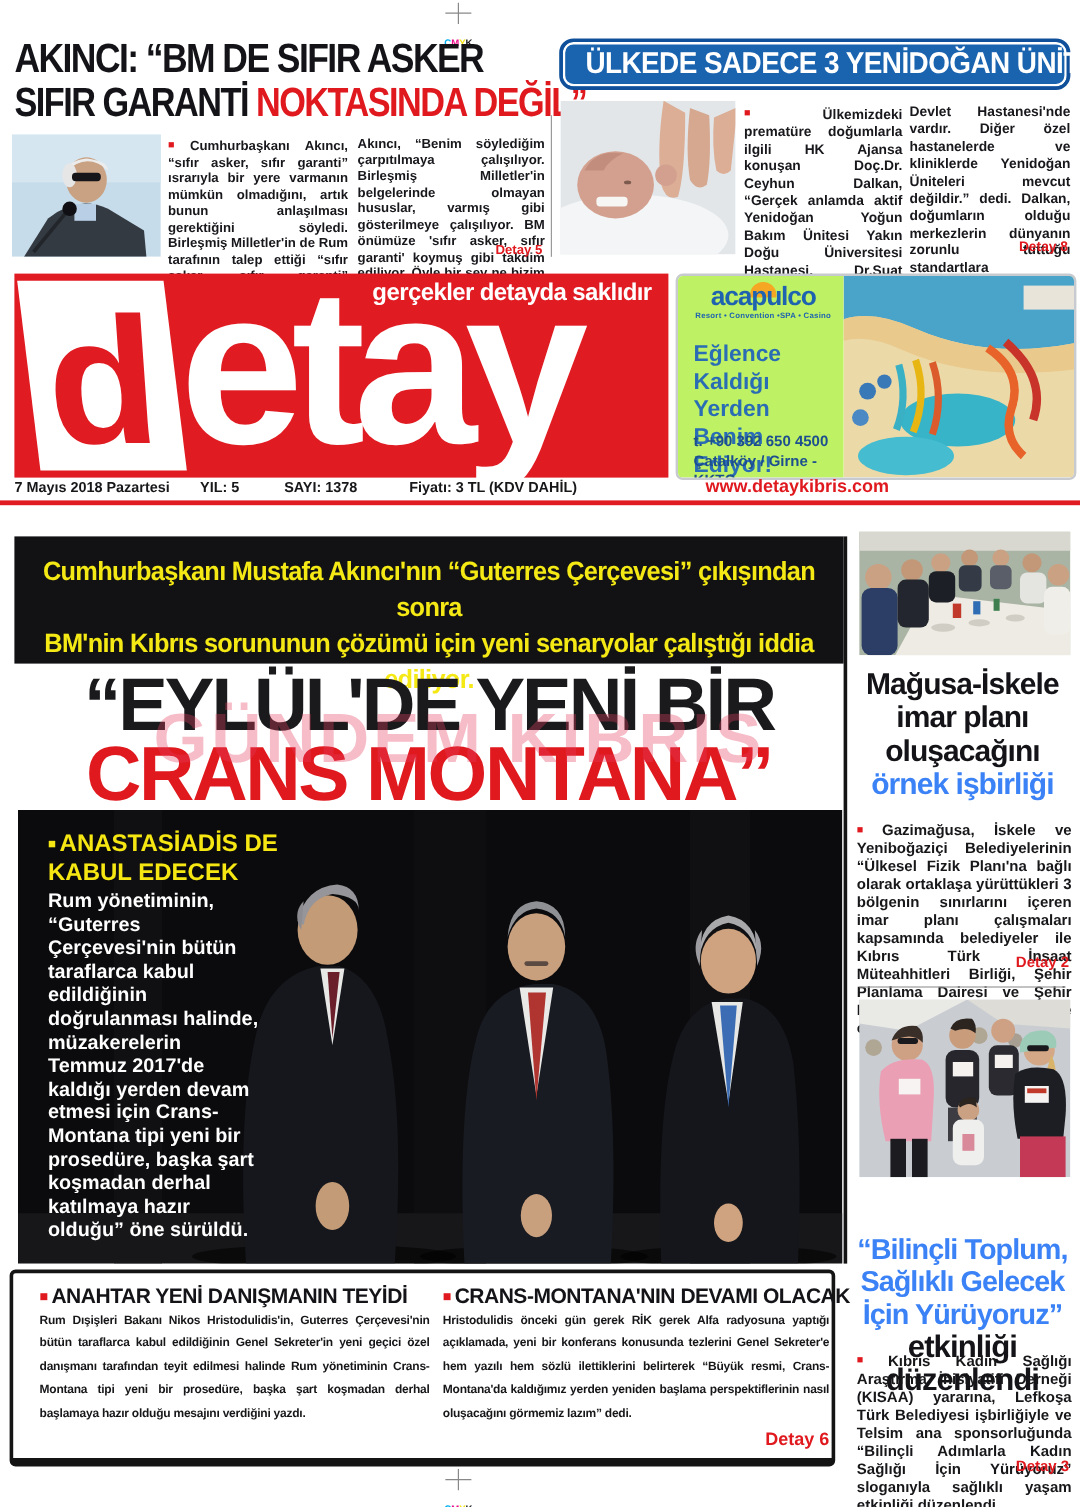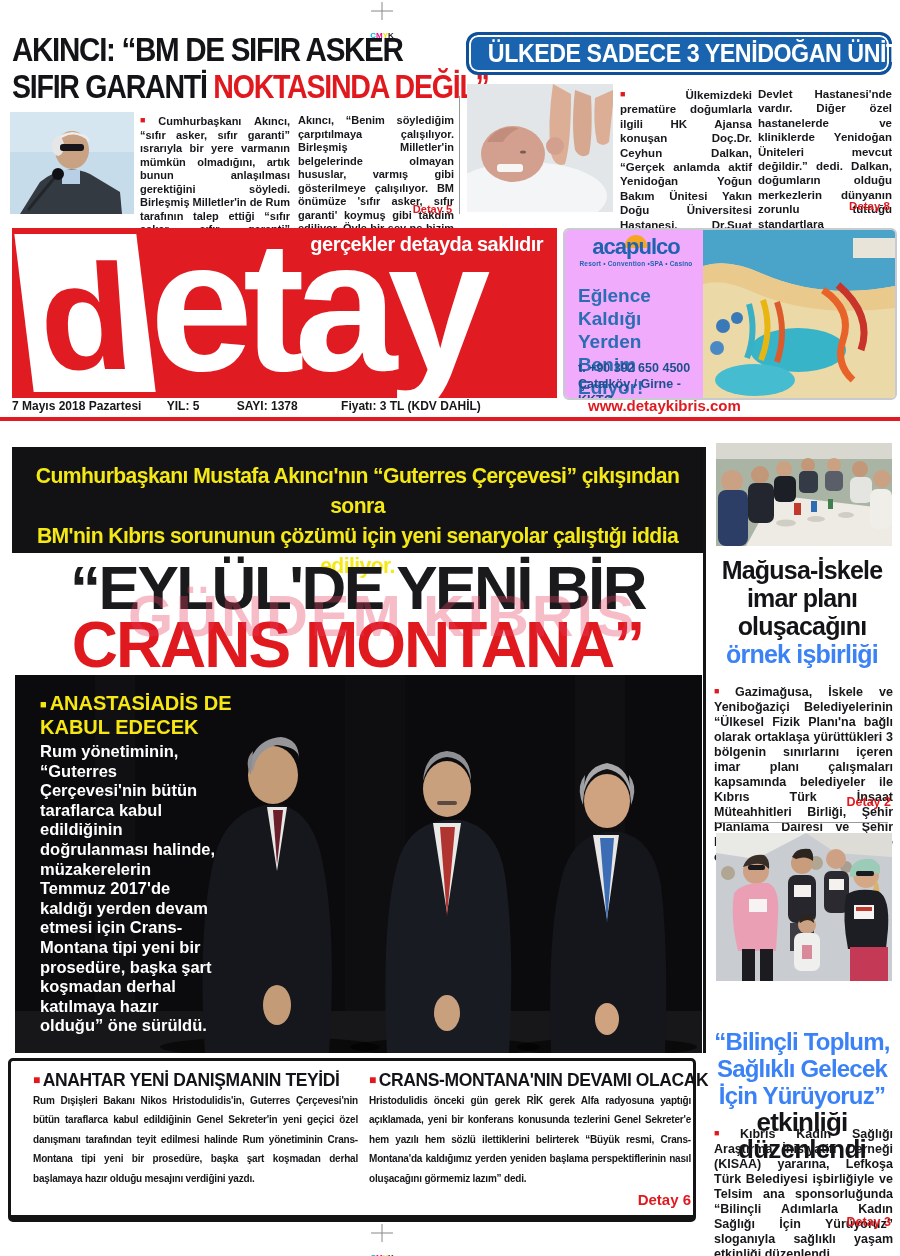--- a/index.html
+++ b/index.html
@@ -120,21 +120,21 @@
 
   <div class="abs mast" style="left:12px;top:228px;width:545px;height:170px;">
     <div class="abs tagline" style="right:14px;top:5px;">gerçekler detayda saklıdır</div>
     <div class="abs dbox" style="left:12px;top:6px;width:122px;height:158px;">
       <span class="dletter" style="margin-top:8px;">d</span>
     </div>
     <div class="abs etay" style="left:138px;top:-14px;">etay</div>
   </div>
 
   <div class="abs adbox" style="left:563px;top:228px;width:330px;height:168px;">
-    <div class="abs" style="left:0;top:0;width:138px;height:168px;background:#f0abfc;">
+    <div class="abs" style="left:0;top:0;width:138px;height:168px;background:#bef264;">
       <div class="abs" style="left:12px;top:4px;width:118px;text-align:center;">
         <svg class="abs" style="left:44px;top:-2px;" width="30" height="16" viewBox="0 0 30 16">
           <circle cx="15" cy="14" r="11" fill="#f5a623"></circle>
         </svg>
         <div class="acap-name">acapulco</div>
         <div class="acap-sub">Resort • Convention •SPA • Casino</div>
       </div>
       <div class="abs" style="left:13px;top:54px;">
         <div class="ad-line">Eğlence</div>
         <div class="ad-line">Kaldığı</div>

